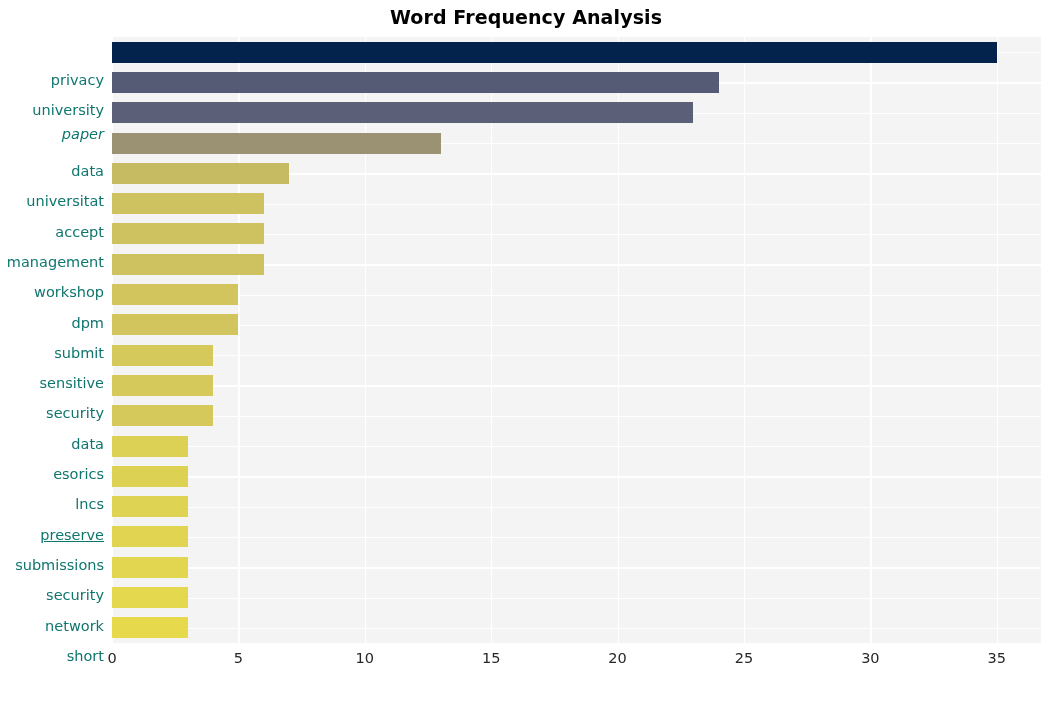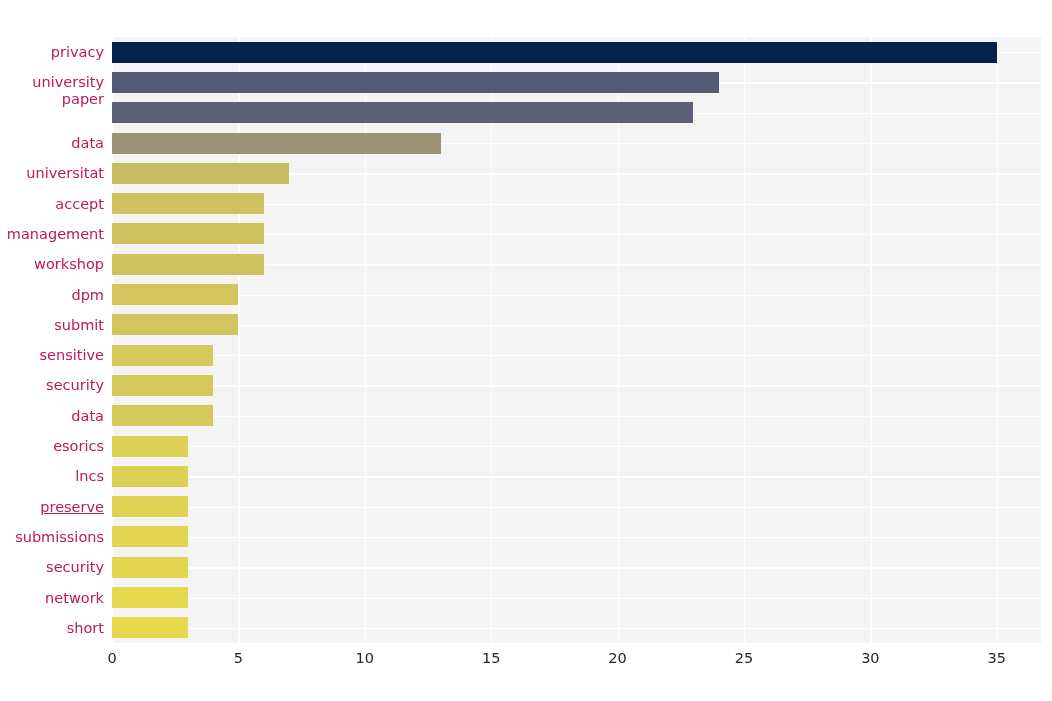--- a/index.html
+++ b/index.html
@@ -65,23 +65,24 @@
     top: 37px;
     width: 104px;
     height: 606px;
   }
   .ylabel {
     position: absolute;
     right: 0;
     width: 104px;
     text-align: right;
     font-size: 14.5px;
-    color: #be185d;
+    color: #0f766e;
     line-height: 16px;
     white-space: nowrap;
+    margin-top: 28px;
   }
   .xticks {
     position: absolute;
     left: 112px;
     top: 650px;
     width: 929px;
     height: 22px;
   }
   .xtick {
     position: absolute;
@@ -100,20 +101,21 @@
     text-align: center;
     font-size: 14.5px;
     color: #262626;
   }
 </style>
 </head>
 <body>
 
 <div class="figure">
 
+  <div class="chart-title">Word Frequency Analysis</div>
 
   <div class="plot-area" id="plot-area">
       <div class="gridline-v" style="left: 0px;"></div>
       <div class="gridline-v" style="left: 126.395px;"></div>
       <div class="gridline-v" style="left: 252.789px;"></div>
       <div class="gridline-v" style="left: 379.184px;"></div>
       <div class="gridline-v" style="left: 505.578px;"></div>
       <div class="gridline-v" style="left: 631.973px;"></div>
       <div class="gridline-v" style="left: 758.367px;"></div>
       <div class="gridline-v" style="left: 884.762px;"></div>
@@ -155,21 +157,21 @@
       <div class="bar" title="preserve: 3" style="width: 75.8367px; top: 459.15px; background: rgb(223, 211, 83);"></div>
       <div class="bar" title="submissions: 3" style="width: 75.8367px; top: 489.45px; background: rgb(224, 212, 81);"></div>
       <div class="bar" title="include: 3" style="width: 75.8367px; top: 519.75px; background: rgb(226, 214, 80);"></div>
       <div class="bar" title="network: 3" style="width: 75.8367px; top: 550.05px; background: rgb(228, 216, 78);"></div>
       <div class="bar" title="short: 3" style="width: 75.8367px; top: 580.35px; background: rgb(230, 218, 76);"></div>
     </div>
 
   <div class="ylabels" id="ylabels">
       <div class="ylabel" style="top: 7.15px;">privacy</div>
       <div class="ylabel" style="top: 37.45px;">university</div>
-      <div class="ylabel" style="top: 54px;">paper</div>
+      <div class="ylabel" style="top: 61px; font-style: italic;">paper</div>
       <div class="ylabel" style="top: 98.05px;">data</div>
       <div class="ylabel" style="top: 128.35px;">universitat</div>
       <div class="ylabel" style="top: 158.65px;">accept</div>
       <div class="ylabel" style="top: 188.95px;">management</div>
       <div class="ylabel" style="top: 219.25px;">workshop</div>
       <div class="ylabel" style="top: 249.55px;">dpm</div>
       <div class="ylabel" style="top: 279.85px; padding-left: 25px;">submit</div>
       <div class="ylabel" style="top: 310.15px;">sensitive</div>
       <div class="ylabel" style="top: 340px;">security</div>
       <div class="ylabel" style="top: 370.75px;">data</div>

